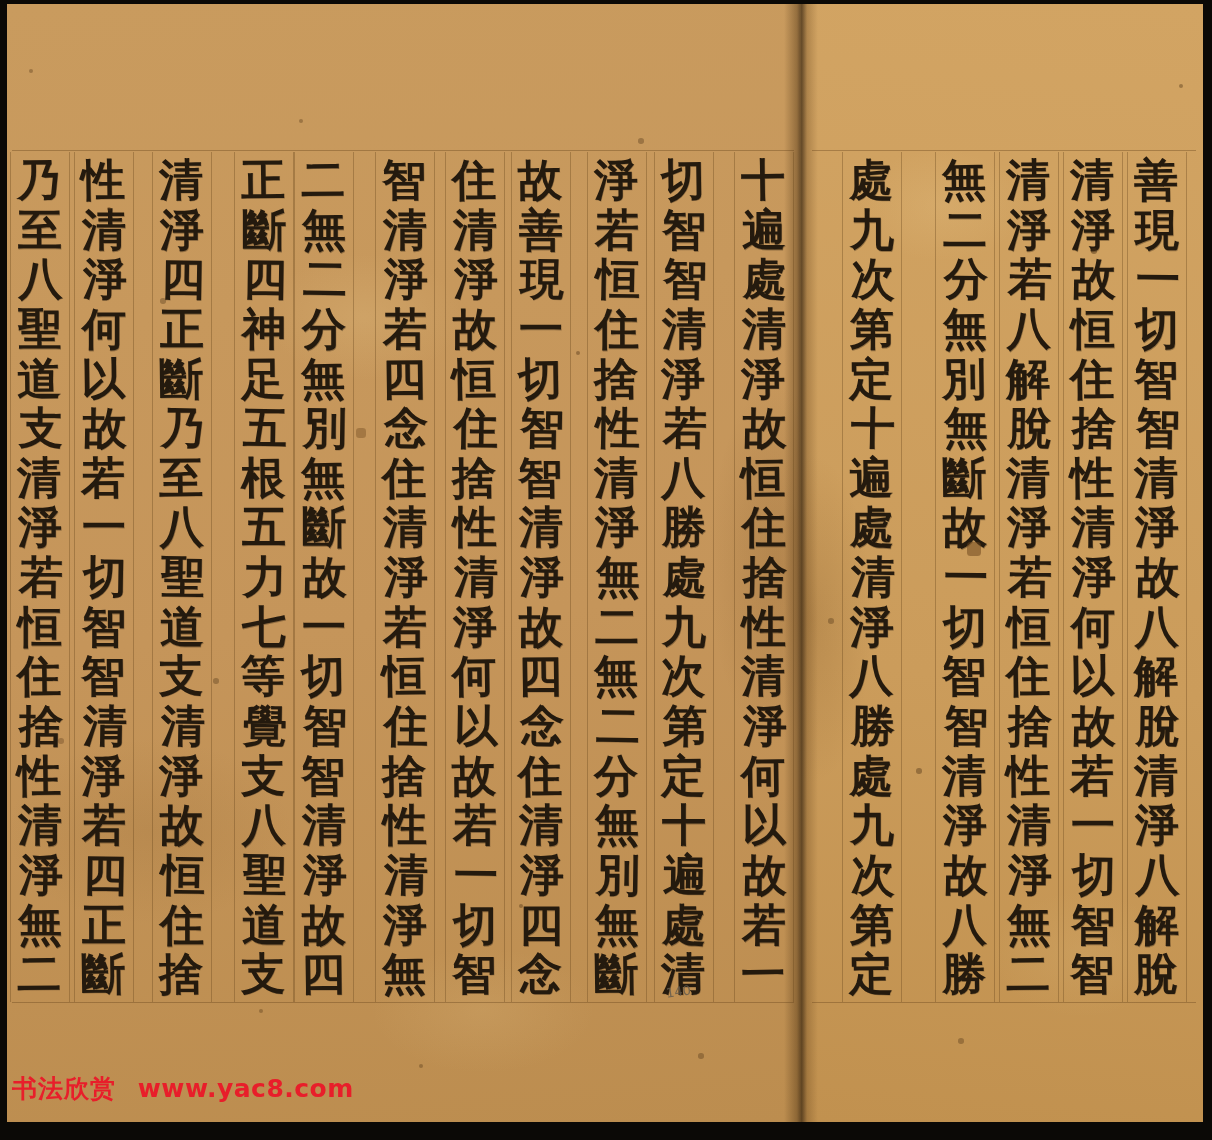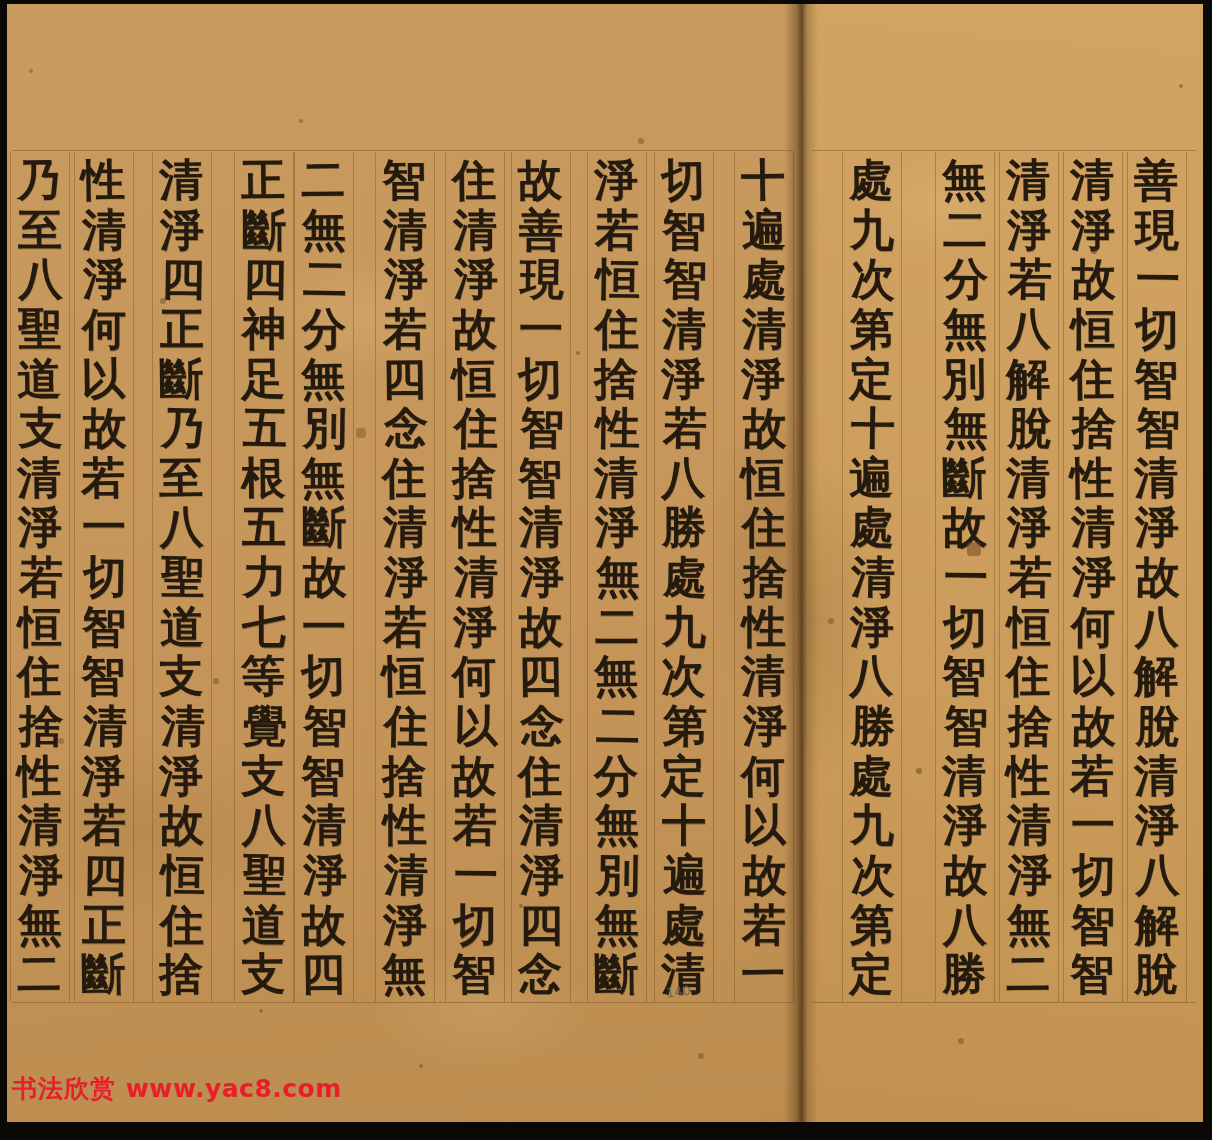--- a/index.html
+++ b/index.html
@@ -80,21 +80,21 @@
       60px 740px 0 2px rgba(75,48,20,.30),
       30px 70px 0 1px rgba(75,48,20,.35),
       260px 1010px 0 1px rgba(75,48,20,.35);
   }
   
   .watermark{
     position:absolute;left:12px;top:1072px;
     font-family:"DejaVu Sans", sans-serif;font-weight:bold;
     font-size:25px;color:#e81e2a;letter-spacing:1px;white-space:nowrap;
   }
-  .watermark .url{margin-left:0;letter-spacing:0.5px;}
+  .watermark .url{margin-left:12px;letter-spacing:0.5px;}
   .pencil{
     position:absolute;left:666px;top:984px;
     font-family:"DejaVu Sans", sans-serif;font-size:13px;
     color:rgba(100,92,78,.85);transform:rotate(-8deg);
   }
 </style>
 </head>
 <body>
 
 <div class="page">

